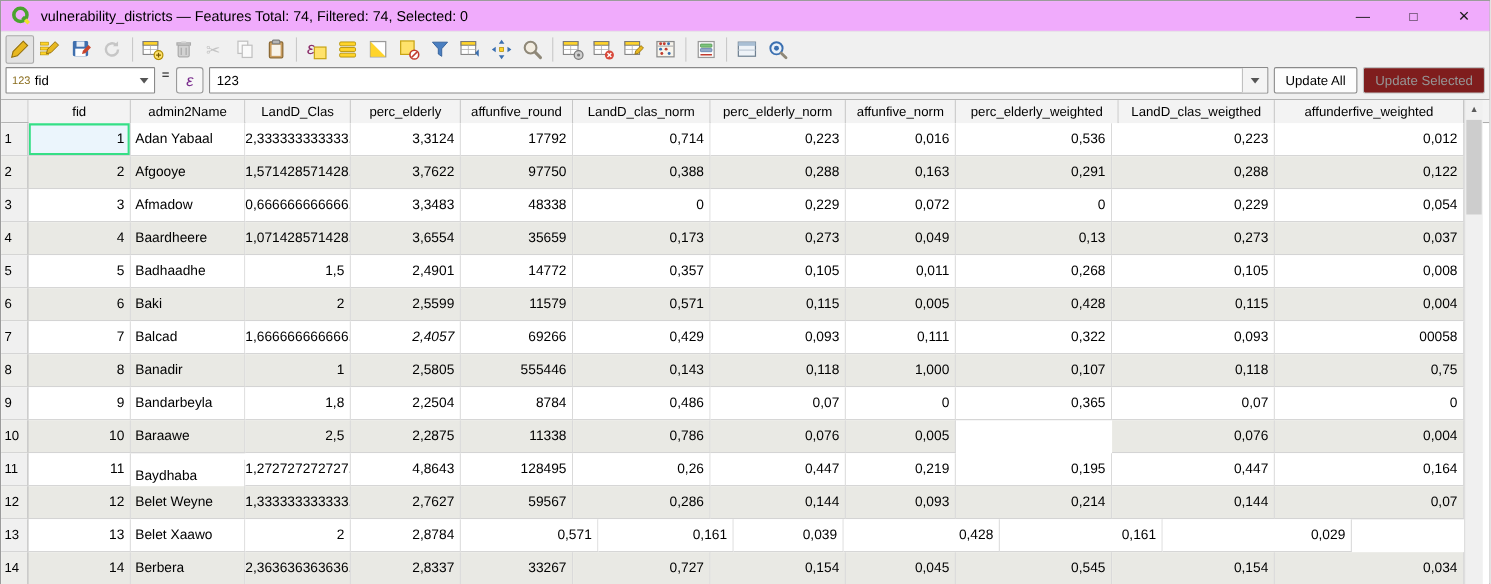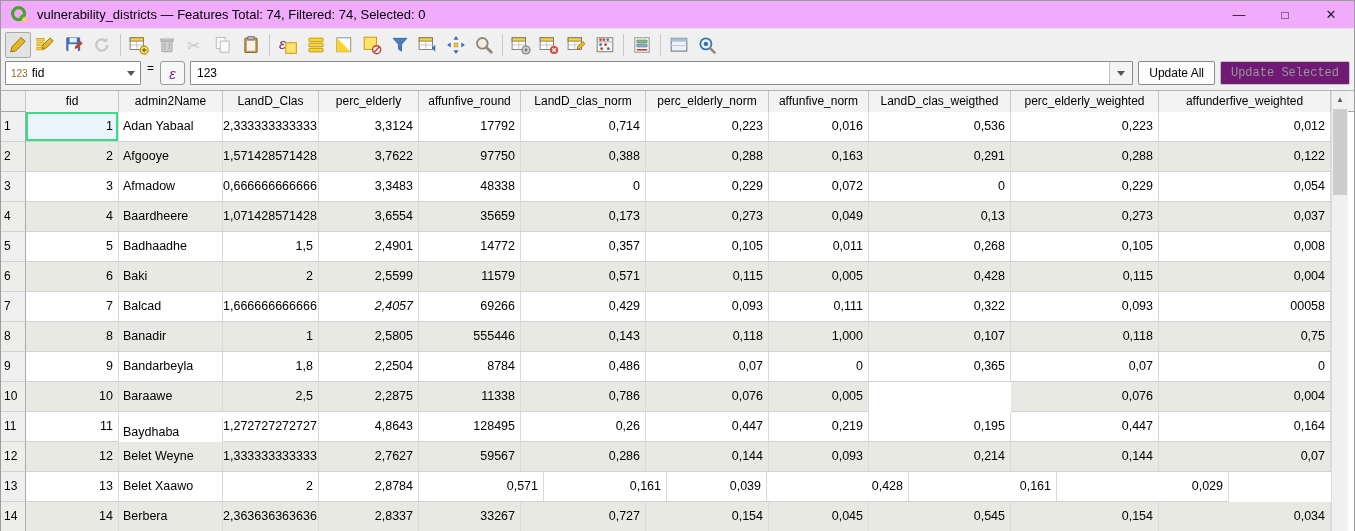--- a/index.html
+++ b/index.html
@@ -39,21 +39,21 @@
     font-size:15px; font-style:italic; color:#7b2f8e; display:flex; align-items:center; justify-content:center; }
   .expr-field { flex:1; height:24px; background:#fff; border:1px solid #8a8a8a; border-radius:1px;
     display:flex; align-items:center; }
   .expr-text { flex:1; font-size:12px; color:#000; padding-left:6px; }
   .expr-drop { width:23px; height:22px; background:#f4f4f4; border:none; border-left:1px solid #c0c0c0;
     display:flex; align-items:center; justify-content:center; }
   .expr-drop i { width:0; height:0; border-left:4px solid transparent; border-right:4px solid transparent;
     border-top:5px solid #555; }
   .pbtn { height:24px; background:#fdfdfd; border:1px solid #8a8a8a; border-radius:2px;
     font-size:12px; color:#000; padding:0 10px; font-family:inherit; }
-  .pbtn.disabled { color:#969696; border-color:#bfbfbf; background:#701a75;font-family:Liberation Mono, monospace; }
+  .pbtn.disabled { color:#969696; border-color:#bfbfbf; background:#7f1d1d; }
 
   
   .grid { position:relative; height:441px; background:#fff; overflow:hidden; }
   .ghead { display:flex; height:21px; background:#f3f3f3; border-bottom:1px solid #a6a6a6; }
   .hcell { height:21px; line-height:20px; font-size:12px; text-align:center; color:#000;
     border-right:1px solid #c6c6c6; background:#f3f3f3; overflow:hidden; white-space:nowrap; }
   .hcorner { width:25px; border-right:1px solid #c6c6c6; background:#f0f0f0; }
   .row { display:flex; height:30px; background:#fff; }
   .row.alt .cell { background:#e9e9e4; }
   .row.alt .rn { background:#ededea; }
@@ -350,22 +350,22 @@
     <div class="ghead">
       <div class="hcorner"></div>
     <div class="hcell" style="width: 93px;">fid</div>
         <div class="hcell" style="width: 104px;">admin2Name</div>
         <div class="hcell" style="width: 96px;">LandD_Clas</div>
         <div class="hcell" style="width: 100px;">perc_elderly</div>
         <div class="hcell" style="width: 102px;">affunfive_round</div>
         <div class="hcell" style="width: 125px;">LandD_clas_norm</div>
         <div class="hcell" style="width: 123px;">perc_elderly_norm</div>
         <div class="hcell" style="width: 100px;">affunfive_norm</div>
+        <div class="hcell" style="width: 148px;">perc_elderly_weighted</div>
         <div class="hcell" style="width: 142px;">LandD_clas_weigthed</div>
-        <div class="hcell" style="width: 148px;">perc_elderly_weighted</div>
         <div class="hcell" style="width: 172px;">affunderfive_weighted</div>
       </div>
     <div id="gbody">
         <div class="row">
           <div class="rn">1</div>
           <div class="cell num selcell" style="width: 93px;">1</div>
           <div class="cell txt" style="width: 104px;">Adan Yabaal</div>
           <div class="cell num" style="width: 96px;">2,333333333333...</div>
           <div class="cell num" style="width: 100px;">3,3124</div>
           <div class="cell num" style="width: 102px;">17792</div>

